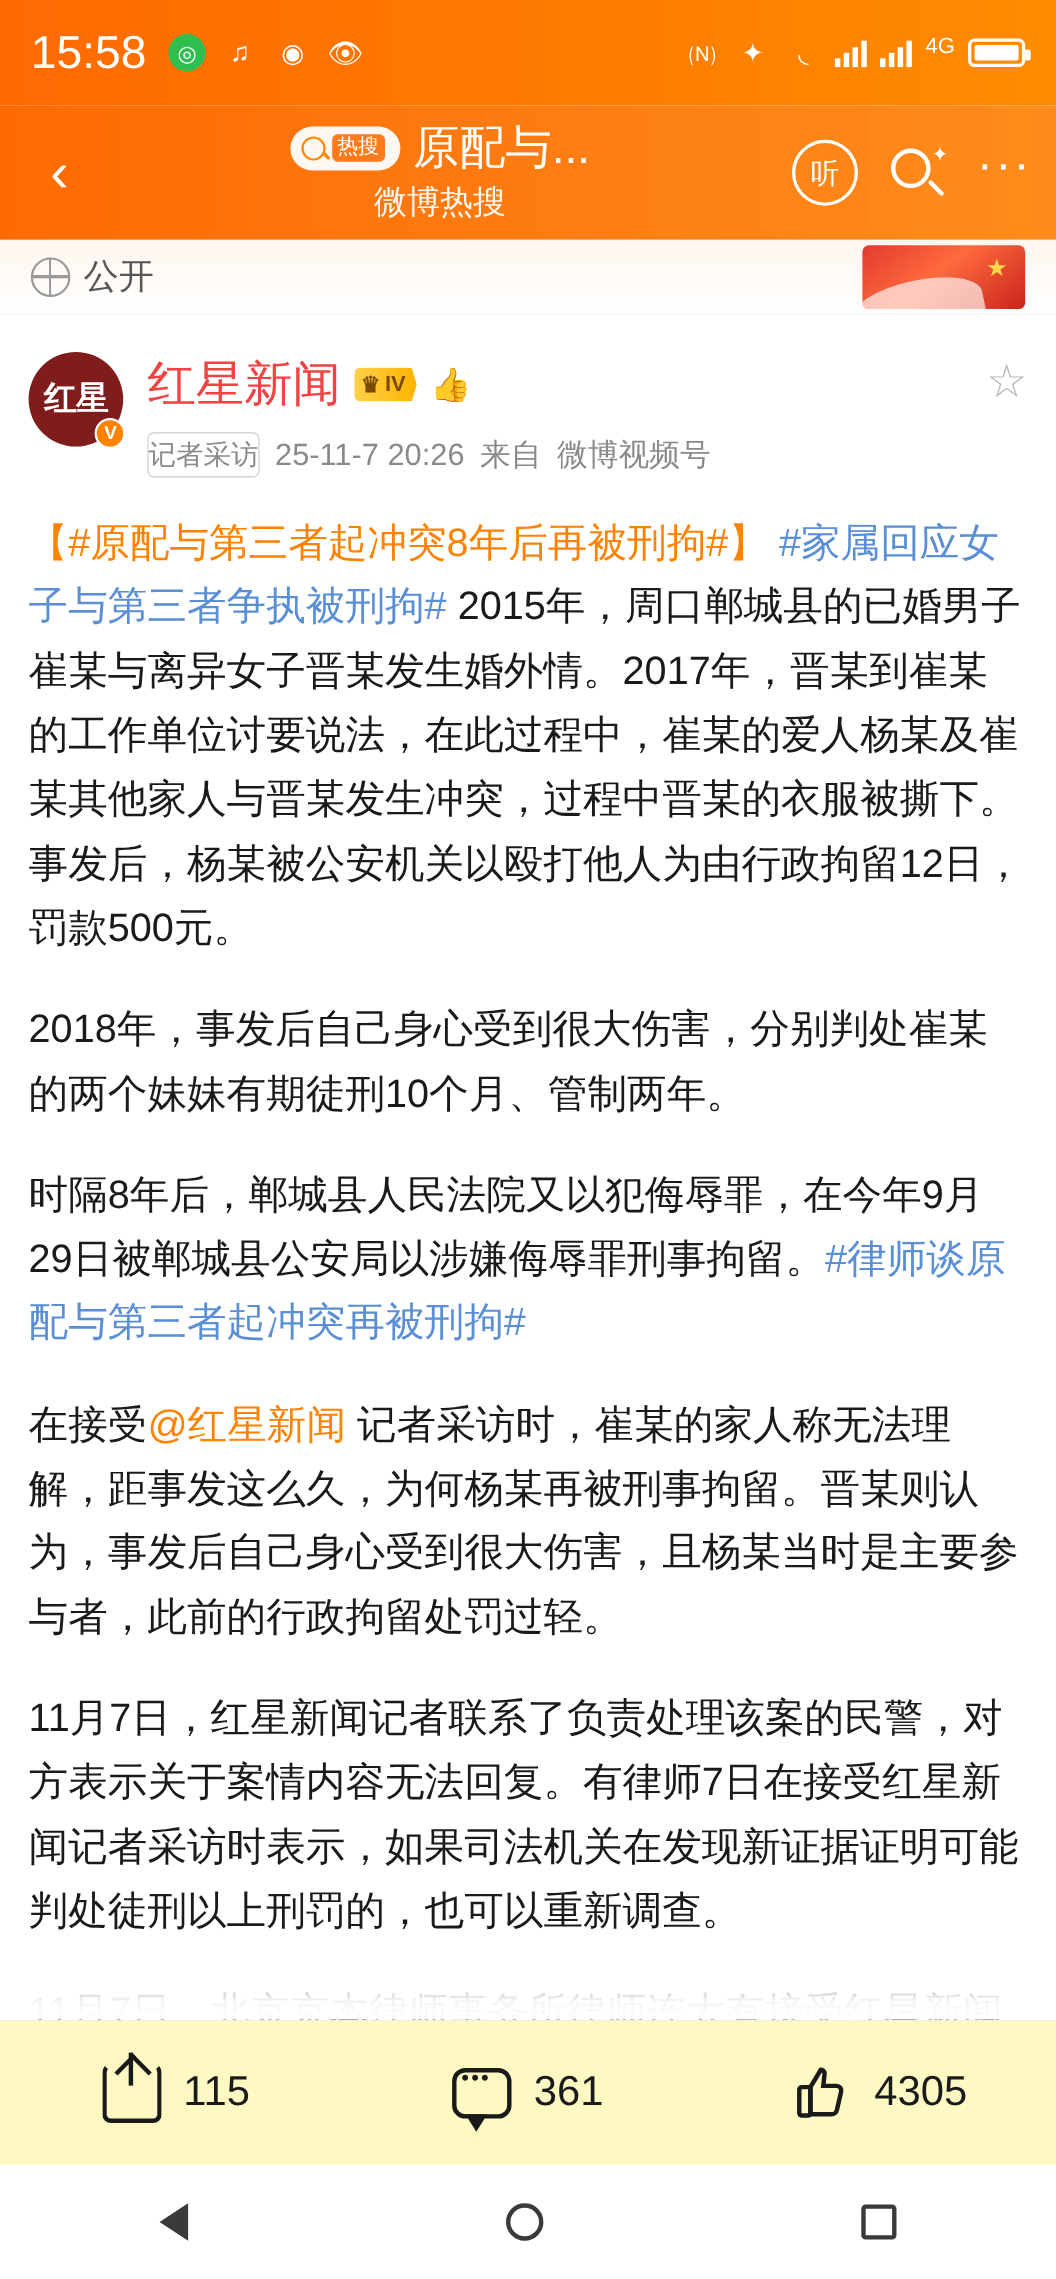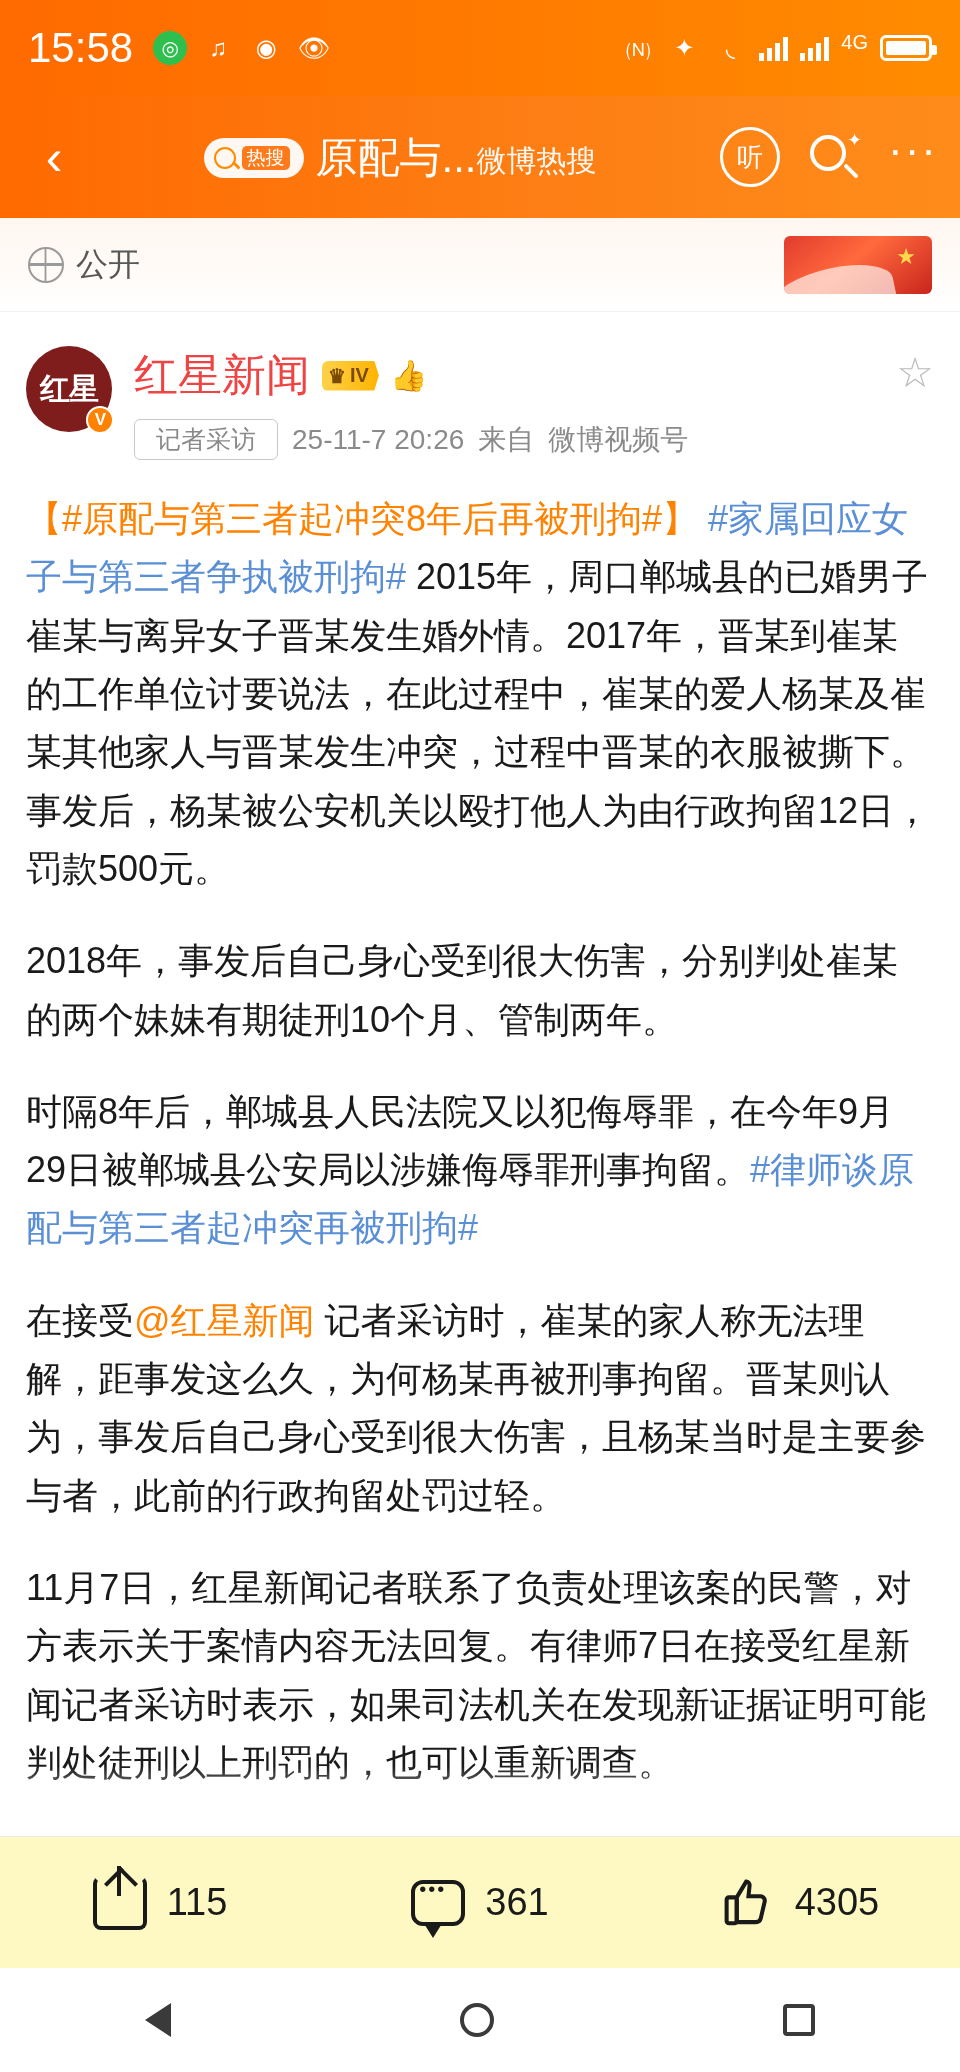--- a/index.html
+++ b/index.html
@@ -90,21 +90,21 @@
   }
   .back-chevron {
     width: 64px; height: 64px;
     display: flex; align-items: center; justify-content: center;
     font-size: 50px; font-weight: 300; line-height: 1;
     color: #fff;
   }
   .nav-center {
     flex: 1;
     display: flex;
-    flex-direction: row;
+    flex-direction: column;
     align-items: center;
     justify-content: center;
     margin-top: 2px;
   }
   .nav-title-row {
     display: flex; align-items: center; gap: 12px;
   }
   .hot-pill {
     background: rgba(255,255,255,0.95);
     border-radius: 22px;
@@ -147,21 +147,21 @@
     position: absolute; left: 36px; top: 40px; width: 18px; height: 4px;
     background: #fff; border-radius: 3px; transform: rotate(45deg);
   }
   .search-icon-wrap .spark {
     position: absolute; right: 0px; top: 0px; font-size: 18px; color: #fff;
   }
   .more-dots { font-size: 44px; letter-spacing: 2px; color: #fff; line-height: 0.5; padding-bottom: 14px;}
 
   
   .public-bar {
-    height: 94px;
+    height: 68px;
     background: linear-gradient(180deg,#fff6ef 0%, #ffffff 100%);
     display: flex;
     align-items: center;
     padding: 0 28px;
     border-bottom: 1px solid #f0f0f0;
     flex: 0 0 auto;
     position: relative;
   }
   .globe {
     width: 36px; height: 36px; border-radius: 50%; border: 2.5px solid #9a9a9a;
@@ -229,21 +229,21 @@
     border-radius: 6px; padding: 3px 10px 3px 6px;
     clip-path: polygon(0 0, 92% 0, 100% 50%, 92% 100%, 0 100%);
   }
   .thumb-emoji { font-size: 30px; }
   .meta-row {
     display: flex; align-items: center; gap: 14px; margin-top: 14px;
     font-size: 28px; color: #8a8a8a; flex-wrap: wrap;
   }
   .tag-box {
     border: 1.5px solid #c9c9c9; color: #8a8a8a;
-    border-radius: 6px; padding: 3px 21px; font-size: 25px;
+    border-radius: 6px; padding: 3px 0; font-size: 25px;
   }
   .star-outline {
     margin-left: auto; font-size: 42px; color: #b9b9b9; line-height: 1;
     flex: 0 0 auto; padding-top: 6px;
   }
   .post-body {
     margin-top: 30px;
     font-size: 36px;
     line-height: 1.62;
     color: #1a1a1a;

